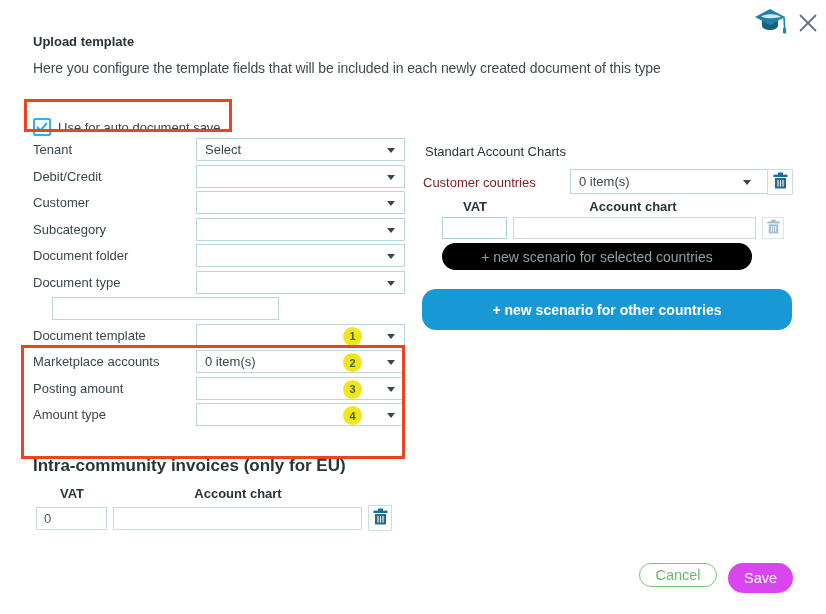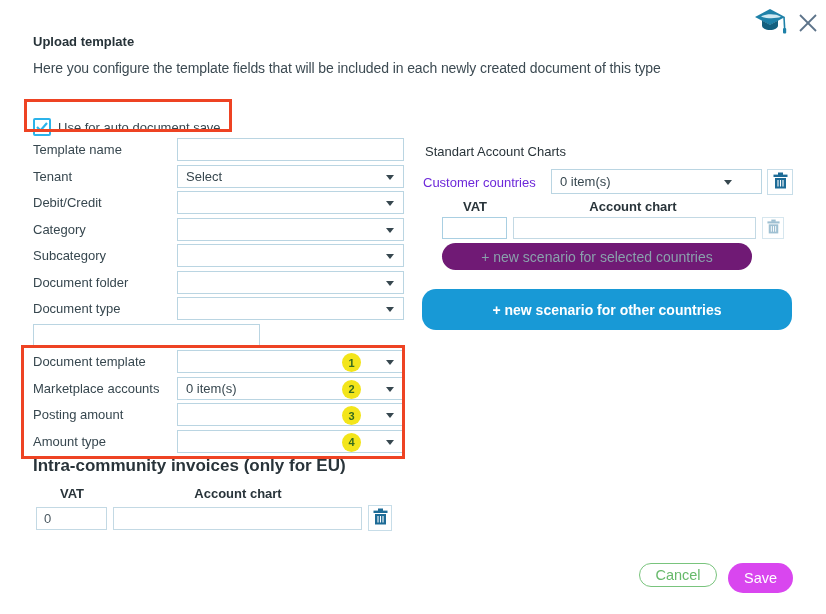--- a/index.html
+++ b/index.html
@@ -22,21 +22,21 @@
   .chk-row { left:33px; top:106px; display:flex; align-items:center; gap:7px;margin-top:12px; }
   .chk-box { width:18px; height:18px; border:2px solid #2bb3ea; border-radius:2px;
     background:#fff; display:flex; align-items:center; justify-content:center; }
   .chk-label { font-size:13px; color:#37474f; }
 
   
   .form-col { left:33px; top:138px; width:372px; }
   .frow { display:flex; align-items:center; height:23px; margin-bottom:3.5px; }
   .flabel { flex:0 0 144px; font-size:13px; color:#37474f; }
   .fctrl { position:relative; width:227px; height:23px; border:1px solid #bad5e2;
-    background:#fff; display:flex; align-items:center; padding:0 8px; font-size:13px; color:#37474f; }
+    background:#fff; display:flex; align-items:center; padding:0 8px; font-size:13px; color:#37474f;margin-left:19px; }
   .fctrl .arrow { position:absolute; right:9px; top:9px; width:0; height:0;
     border-left:4.5px solid transparent; border-right:4.5px solid transparent;
     border-top:5.5px solid #37474f; }
   .badge { position:absolute; right:42px; top:2px; width:19px; height:19px; border-radius:50%;
     background:#f3e51b; color:#356b1f; font-size:11px; font-weight:bold;
     display:flex; align-items:center; justify-content:center; }
 
   
   .eu-heading { left:33px; top:456px; font-size:17px; font-weight:bold; color:#29343a; z-index:5; }
   .eu-vat-h { left:37px; top:486px; width:70px; text-align:center; font-size:13px; font-weight:bold; color:#29343a; }
@@ -45,33 +45,33 @@
   .inp { height:23px; border:1px solid #c3d9e4; background:#fff; font-size:13px; color:#4a5860;
     display:flex; align-items:center; padding:0 7px; }
   .inp-vat-eu { width:71px; }
   .inp-acc-eu { width:249px; }
 
   .trash-btn { width:24px; height:26px; border:1px solid #c7dde8; background:#fff;
     display:flex; align-items:center; justify-content:center; cursor:pointer; }
 
   
   .std-heading { left:425px; top:144px; font-size:13px; font-weight:normal; color:#29343a; }
-  .cc-label { left:423px; top:175px; font-size:13px; color:#6d28d9; }
+  .cc-label { left:423px; top:175px; font-size:13px; color:#7f1d1d; }
   .cc-select { left:551px; top:169px; width:211px; height:25px; }
   .cc-trash { left:767px; top:169px; width:26px; height:26px; }
   .std-vat-h { left:443px; top:199px; width:64px; text-align:center; font-size:13px; font-weight:bold; color:#29343a; }
   .std-acc-h { left:512px; top:199px; width:242px; text-align:center; font-size:13px; font-weight:bold; color:#29343a; }
   .std-row { left:442px; top:217px; display:flex; align-items:flex-start; gap:6px; }
   .inp-vat-std { width:65px; height:22px; border-color:#a9cfe2; }
   .inp-acc-std { width:243px; height:22px; }
   .trash-btn.small { width:22px; height:22px; border-color:#d6e6ee; }
 
   .btn-pill { border:none; border-radius:14px; font-family:inherit; cursor:pointer;
     display:flex; align-items:center; justify-content:center; }
-  .btn-selected { left:442px; top:243px; width:310px; height:27px; background:#701a75;
+  .btn-selected { left:442px; top:243px; width:310px; height:27px; background:#000000;
     color:#8aa0ac; font-size:14px; }
   .btn-other { left:422px; top:289px; width:370px; height:41px; background:#1899d6;
     color:#ffffff; font-size:14px; font-weight:bold; }
 
   
   .btn-cancel { left:639px; top:563px; width:78px; height:24px; border-radius:15px;
     background:#fff; border:1.5px solid #79c47d; color:#67b96b; font-size:14.5px; }
   .btn-save { left:728px; top:563px; width:65px; height:30px; border-radius:15px;
     background:#d946ef; border:none; color:#ffffff; font-size:14.5px; }
 </style>
@@ -102,45 +102,39 @@
     <svg width="12" height="10" viewBox="0 0 12 10">
       <polyline points="1,5 4.5,8.5 11,1" fill="none" stroke="#2bb3ea" stroke-width="2.2"></polyline>
     </svg>
   </span>
   <span class="chk-label">Use for auto document save</span>
 </div>
 <div class="abs anno anno-check"></div>
 
 <div class="abs form-col">
 
-  <div class="frow">
-    <span class="flabel">Template name</span>
-    <div class="fctrl">
-      <span></span>
-    </div>
-  </div>
 
   <div class="frow">
     <span class="flabel">Tenant</span>
     <div class="fctrl">
       <span>Select</span>
       <span class="arrow"></span>
     </div>
   </div>
 
   <div class="frow">
     <span class="flabel">Debit/Credit</span>
     <div class="fctrl">
       <span></span>
       <span class="arrow"></span>
     </div>
   </div>
 
   <div class="frow">
-    <span class="flabel">Category</span>
+    <span class="flabel">Customer</span>
     <div class="fctrl">
       <span></span>
       <span class="arrow"></span>
     </div>
   </div>
 
   <div class="frow">
     <span class="flabel">Subcategory</span>
     <div class="fctrl">
       <span></span>

